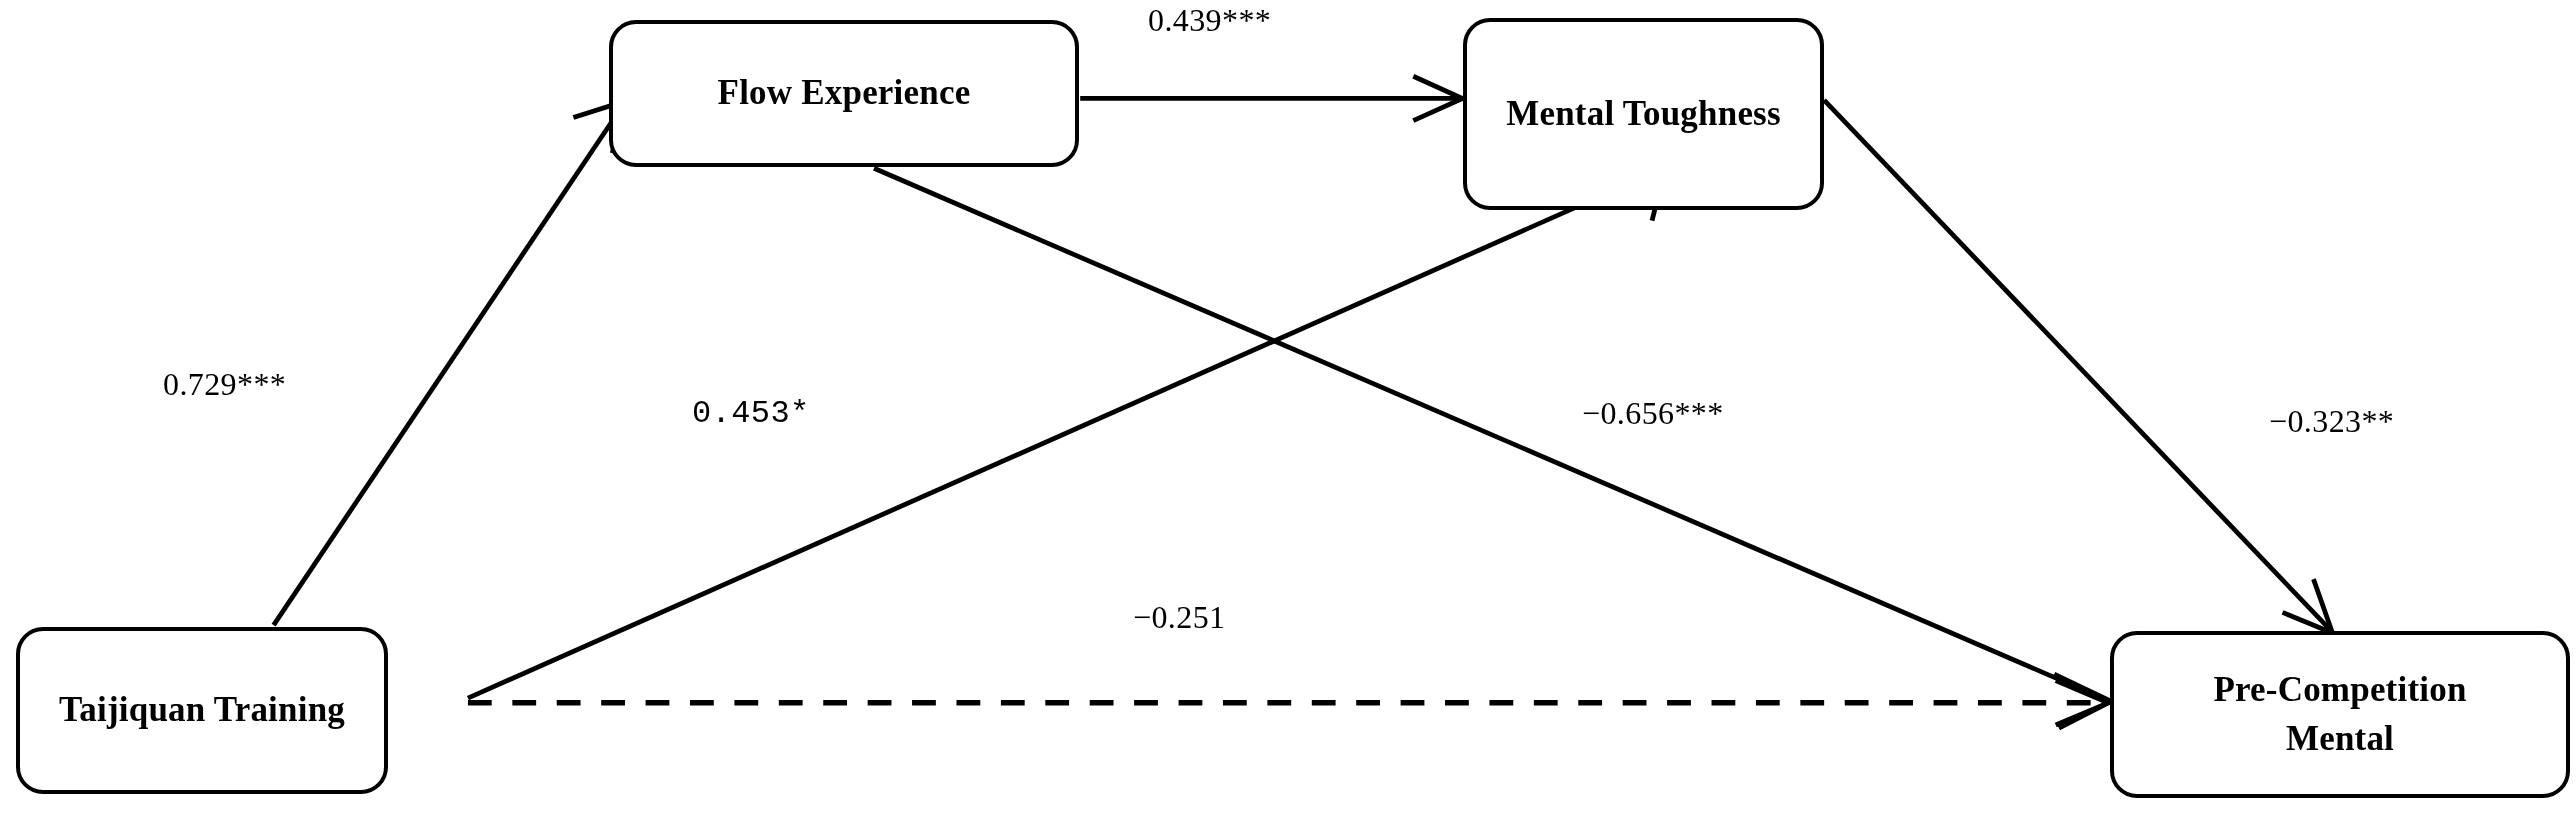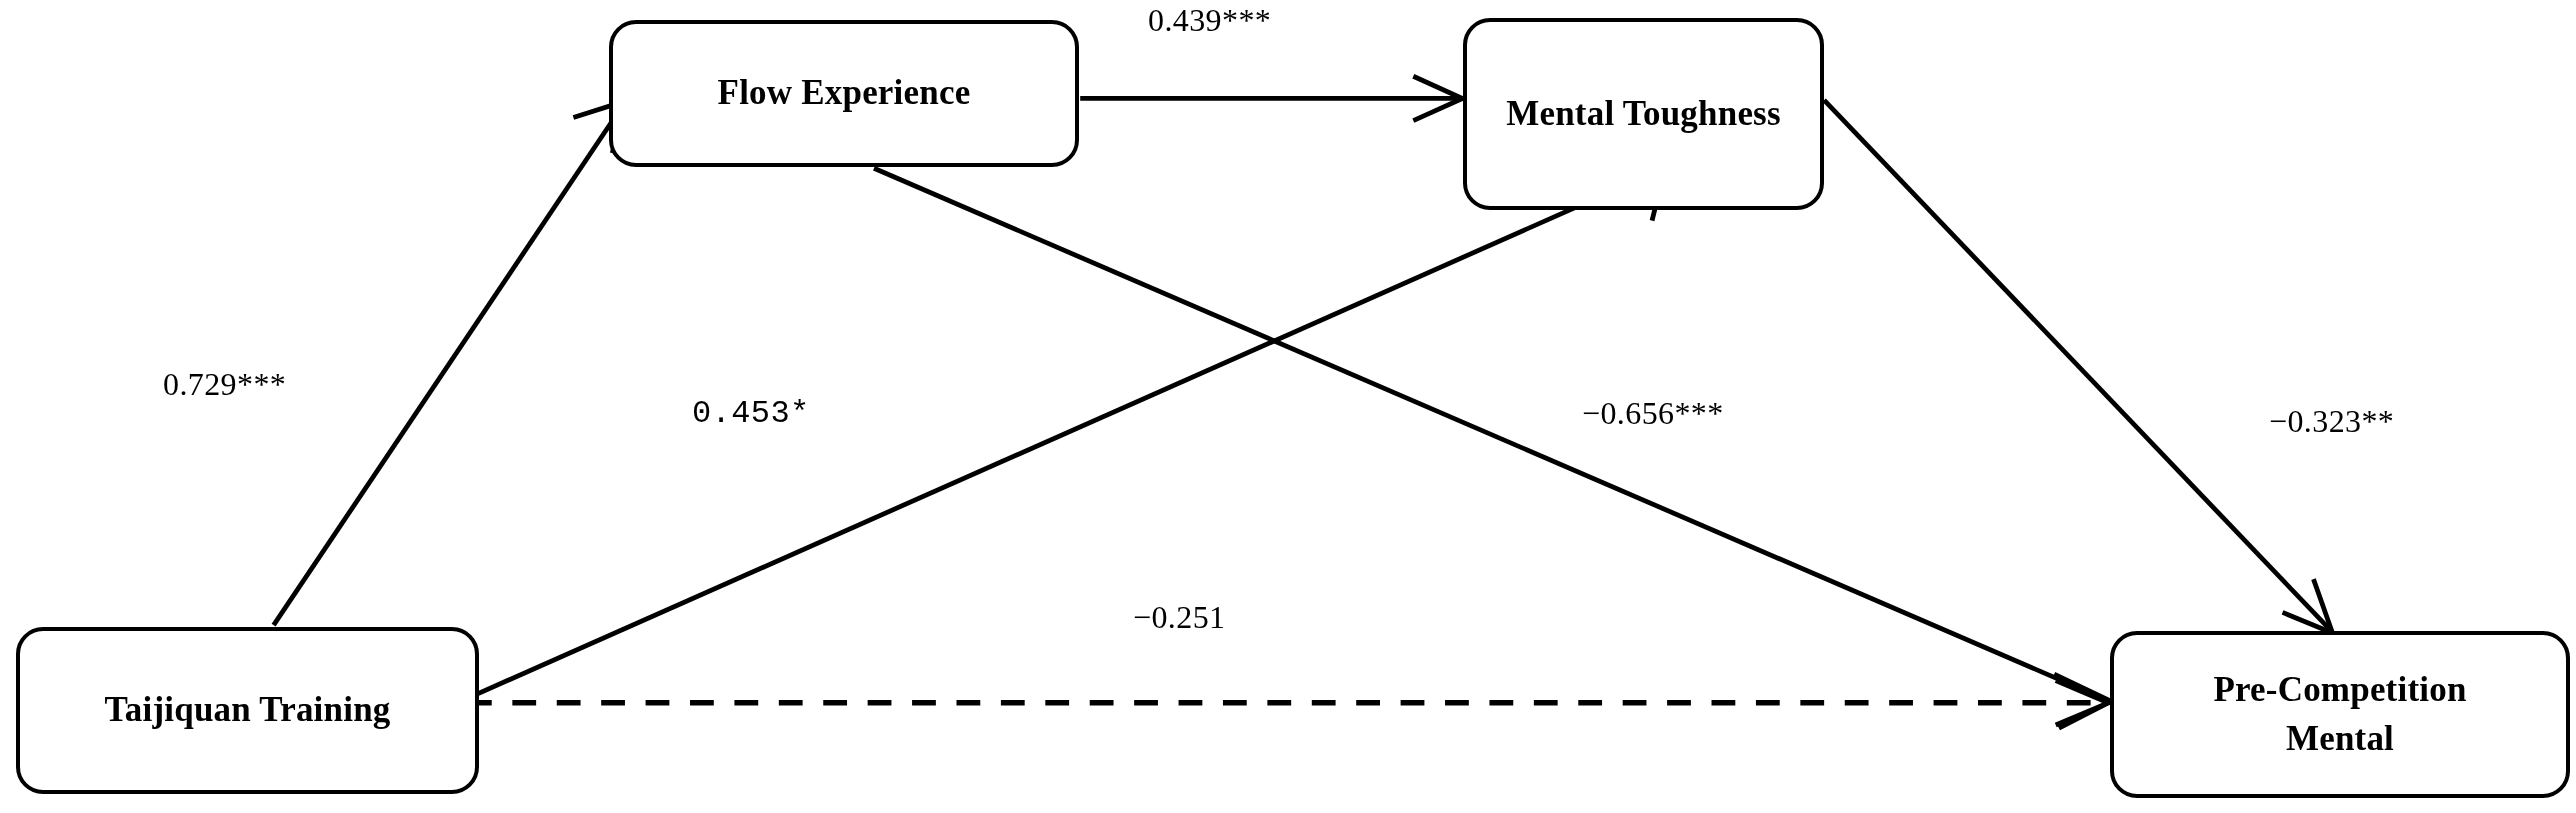--- a/index.html
+++ b/index.html
@@ -33,21 +33,21 @@
     justify-content: center;
     text-align: center;
     font-weight: bold;
     font-size: 35px;
     line-height: 1.38;
     color: #000000;
     letter-spacing: 0.2px;
   }
   #node-flow-experience   { left: 609px;  top: 20px;  width: 470px; height: 147px; }
   #node-mental-toughness  { left: 1463px; top: 18px;  width: 361px; height: 192px; }
-  #node-taijiquan-training{ left: 16px;   top: 627px; width: 463px; height: 167px; }
+  #node-taijiquan-training{ left: 16px;   top: 627px; width: 372px; height: 167px; }
   #node-precompetition-anxiety { left: 2110px; top: 631px; width: 460px; height: 167px; }
   .edge-label {
     position: absolute;
     font-family: "Liberation Serif", "DejaVu Serif", serif;
     font-size: 32px;
     color: #000000;
     white-space: nowrap;
     letter-spacing: 0.4px;
   }
   #label-taiji-flow    { left: 163px;  top: 366px; }

